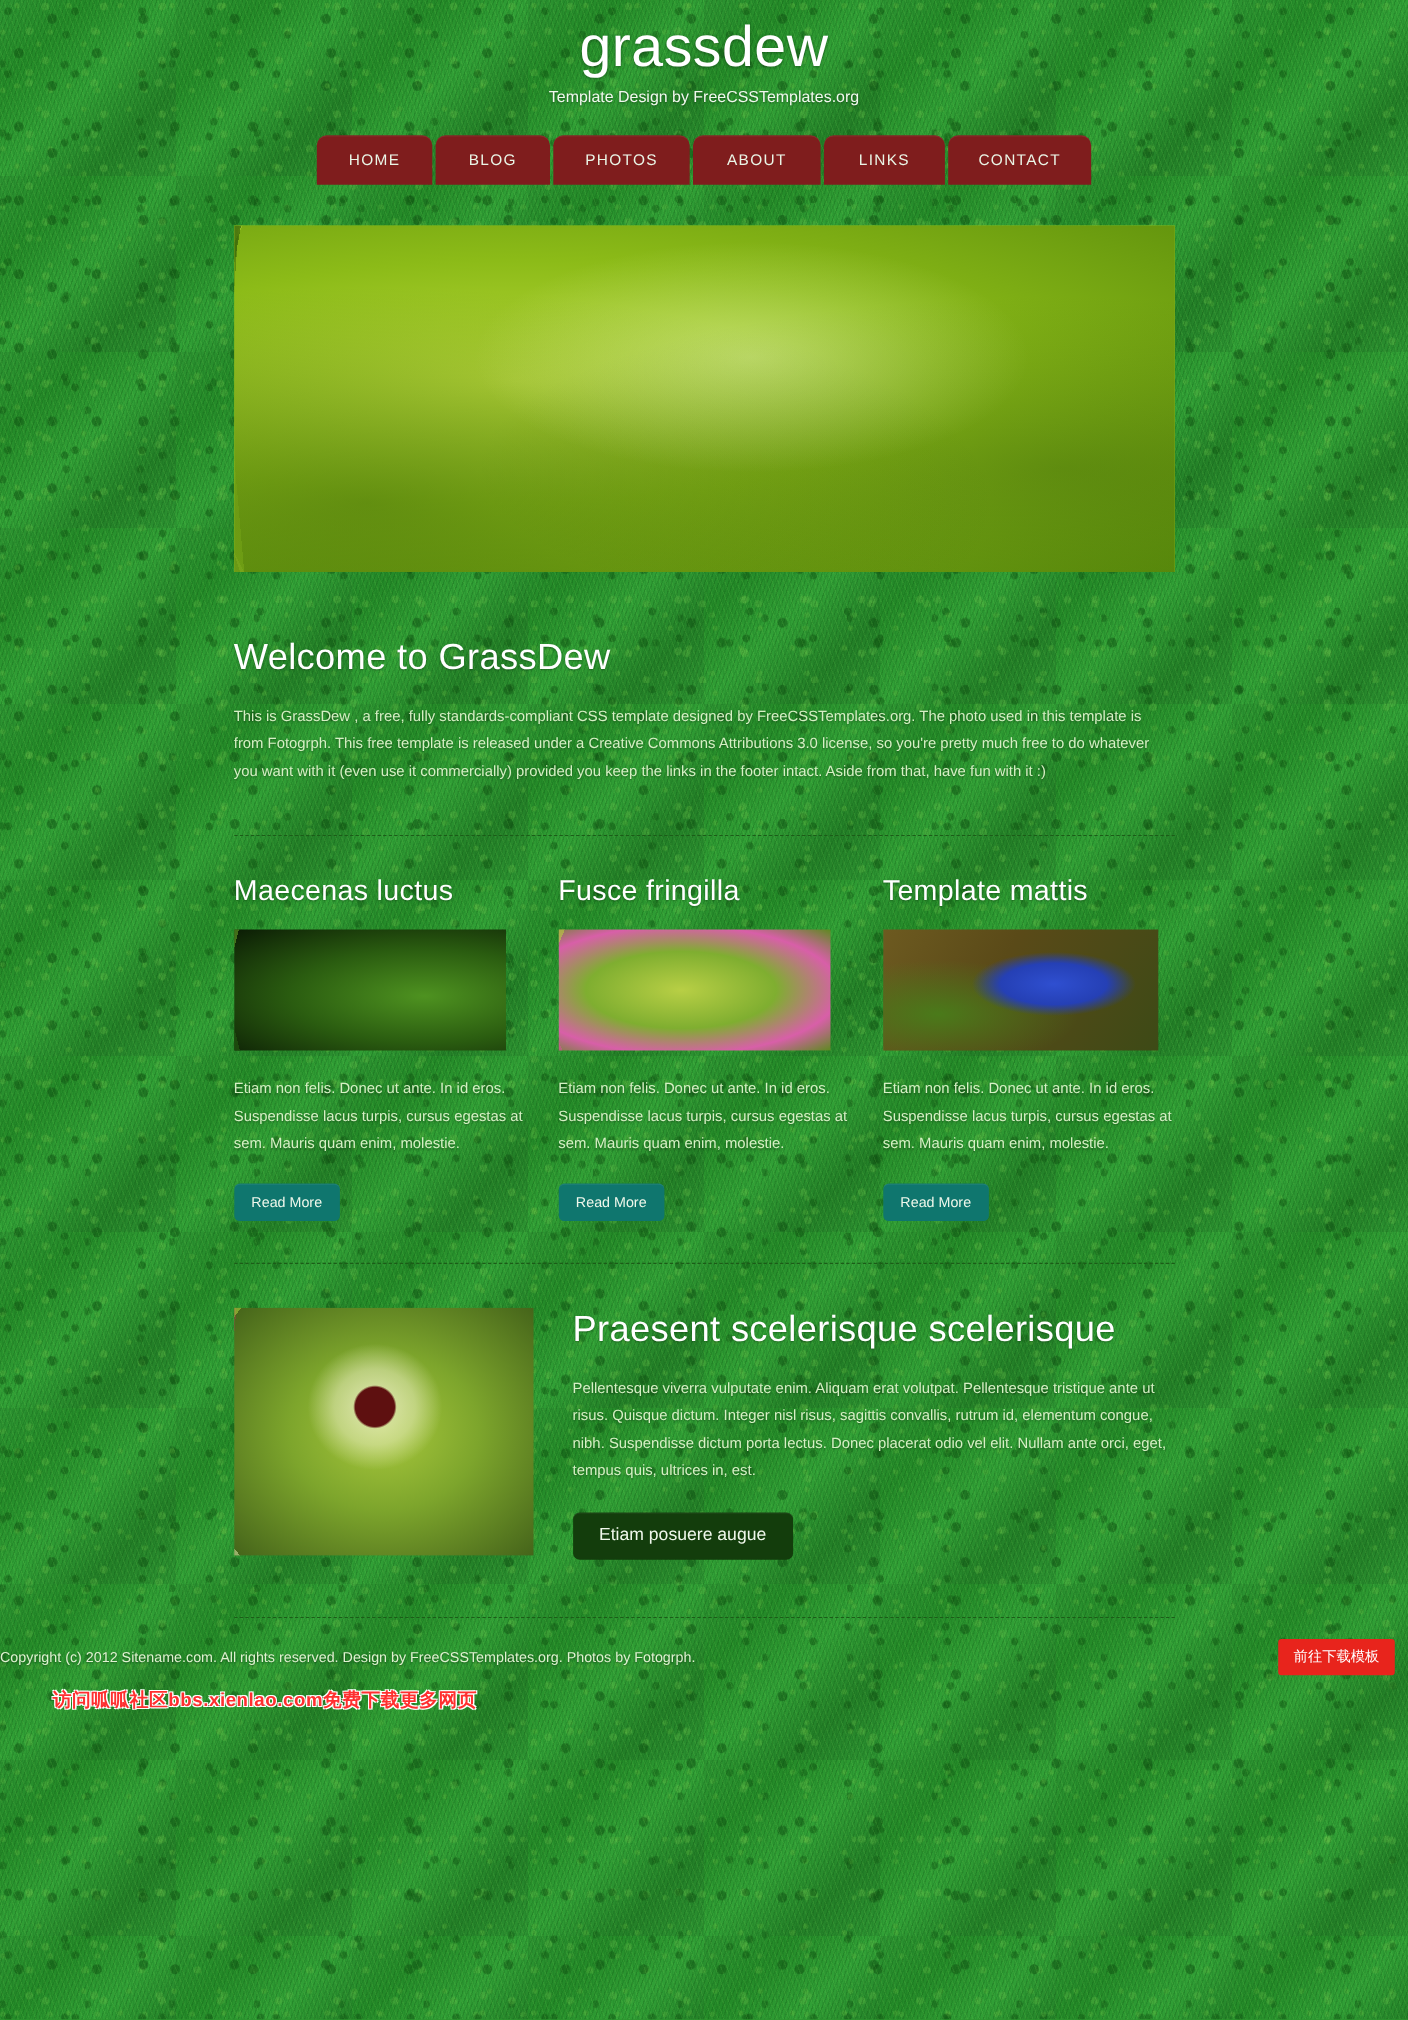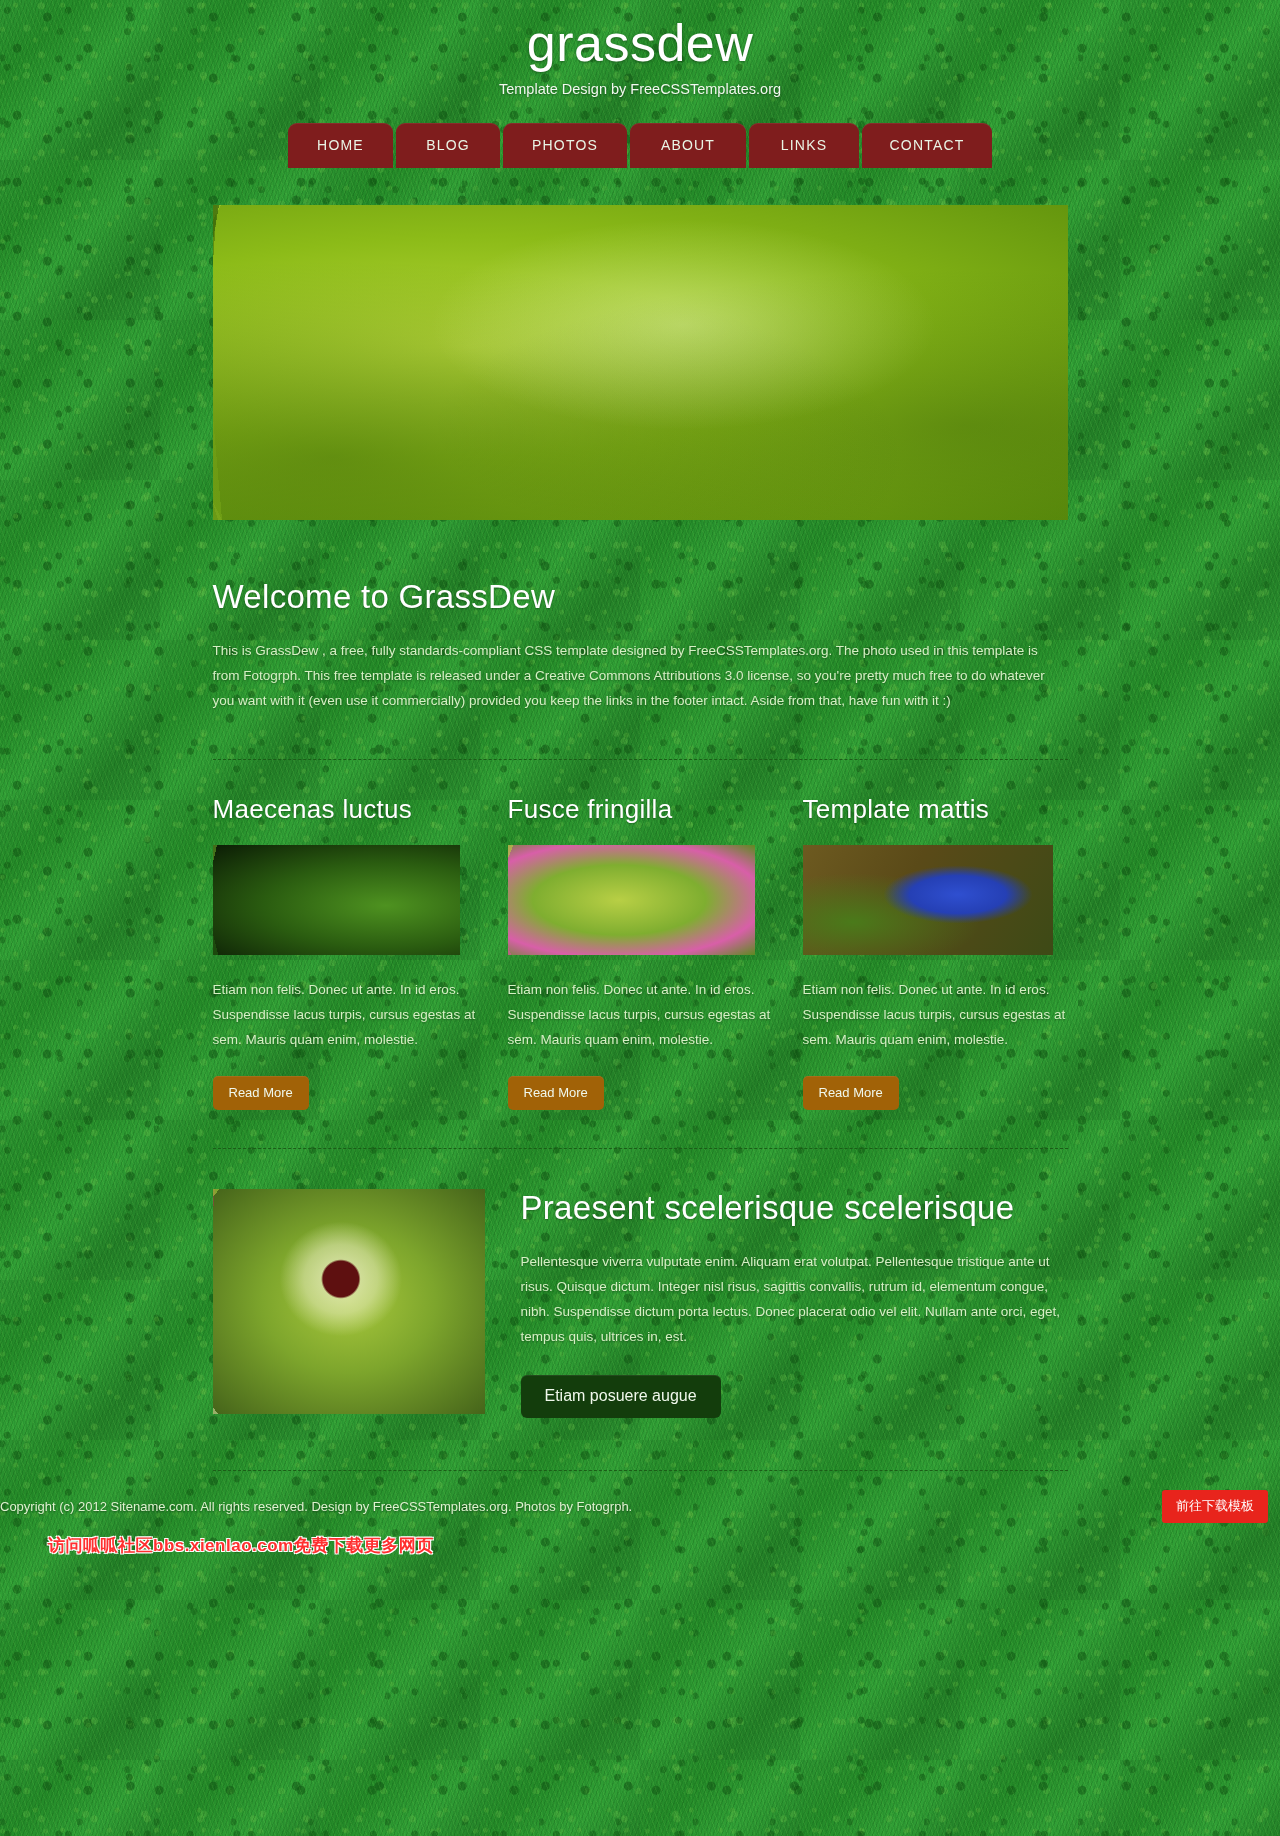--- a/index.html
+++ b/index.html
@@ -192,21 +192,21 @@
   .thumb-c {
     background:
       radial-gradient(ellipse at 62% 45%, #2f4fd0 0%, #2540b5 22%, transparent 34%),
       radial-gradient(circle at 58% 38%, #e9d94a 0%, #e9d94a 4%, transparent 5%),
       radial-gradient(ellipse at 20% 70%, #4a7a1a 0%, transparent 45%),
       linear-gradient(120deg, #6d5a20 0%, #5a4a18 40%, #3d4a16 100%);
   }
 
   .read-more {
     display: inline-block;
-    background: #a16207;
+    background: #0f766e;
     color: #f0f8ec;
     font-size: 13px;
     padding: 9px 16px 10px;
     border-radius: 5px;
     text-decoration: none;
     box-shadow: inset 0 1px 0 rgba(255,255,255,0.07);
   }
 
   
   #promo {

